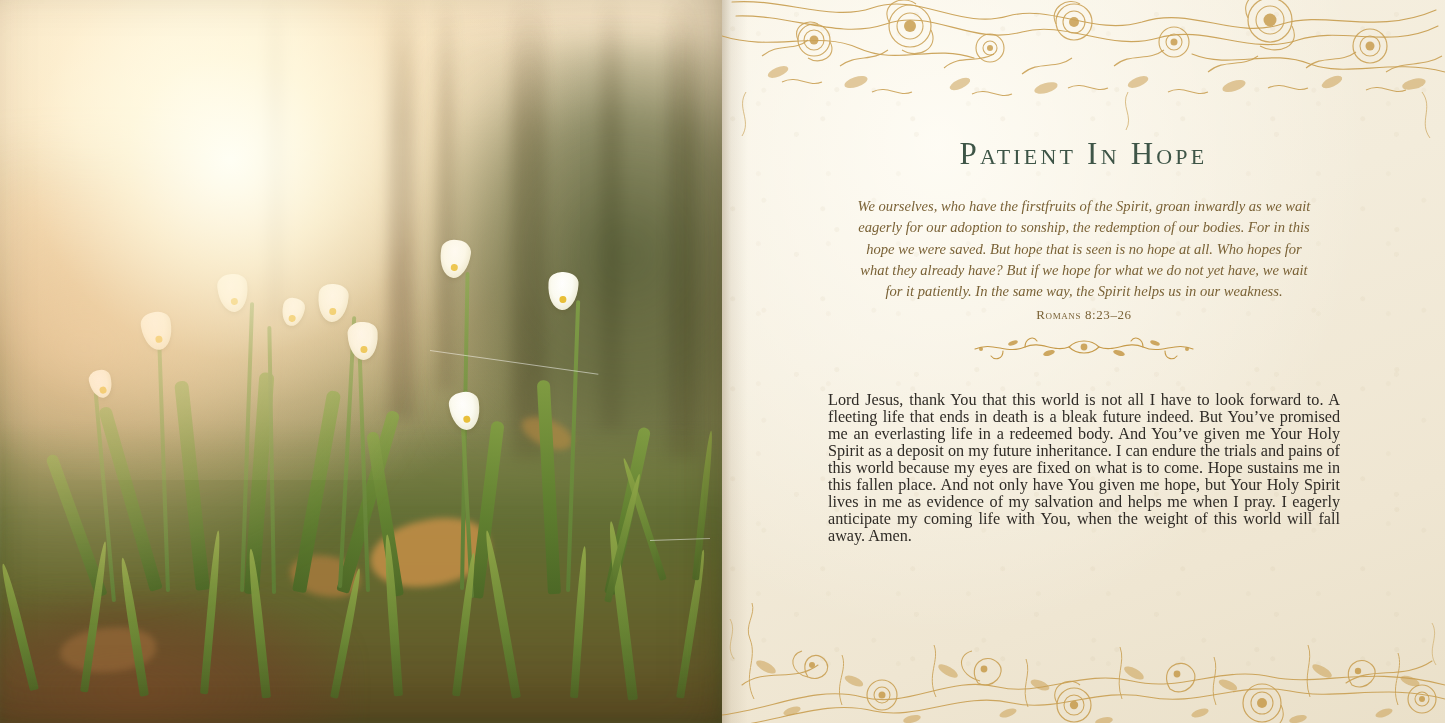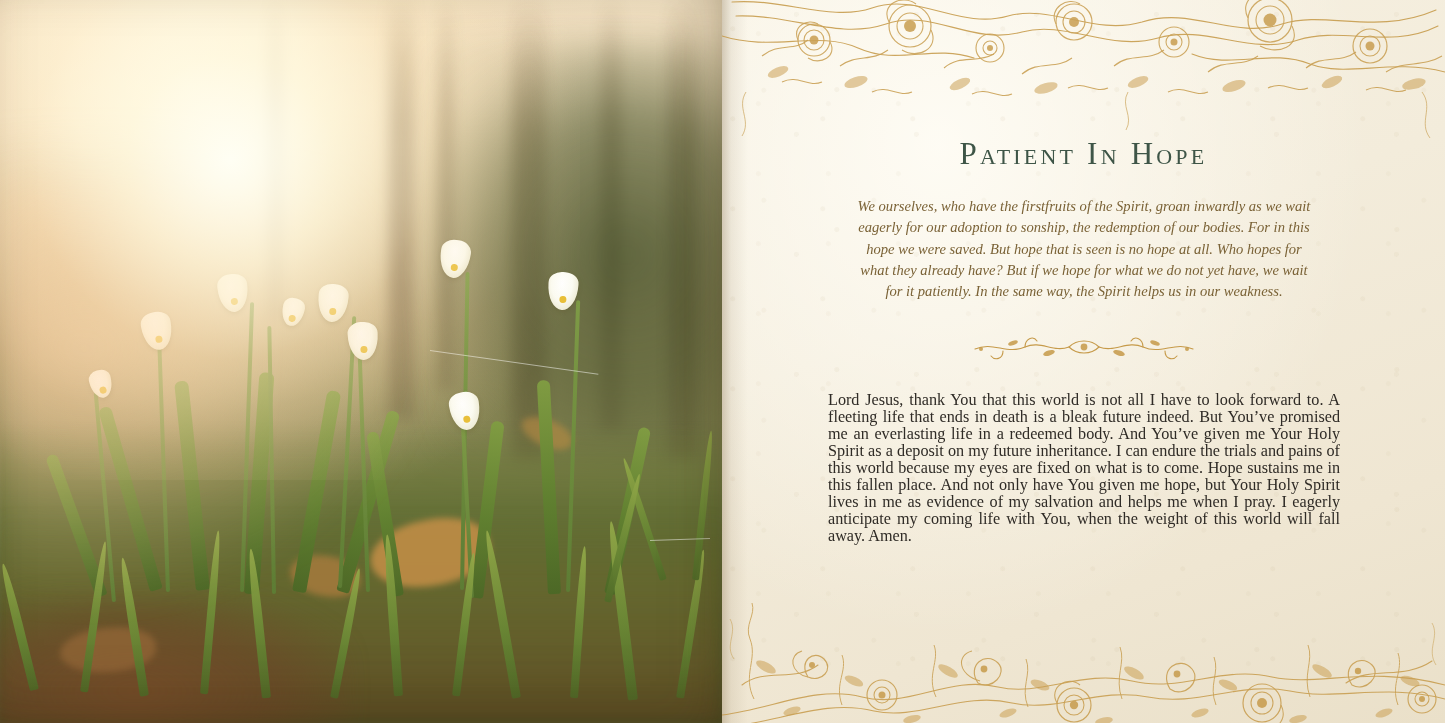--- a/index.html
+++ b/index.html
@@ -420,20 +420,21 @@
         <path d="M700 96 C712 112 696 126 708 142"></path>
         <path d="M406 96 C398 110 412 120 404 134"></path>
       </g>
     </svg>
 
     <div class="content">
       <h1 class="title">Patient in Hope</h1>
 
       <div class="verse">
         <span>We ourselves, who have the firstfruits of the Spirit, groan inwardly as we wait eagerly for our adoption to sonship, the redemption of our bodies. For in this hope we were saved. But hope that is seen is no hope at all. Who hopes for what they already have? But if we hope for what we do not yet have, we wait for it patiently. In the same way, the Spirit helps us in our weakness.</span>
+        <div class="verse-ref">Romans 8:23–26</div>
       </div>
 
       <svg class="divider" viewBox="0 0 222 30" xmlns="http://www.w3.org/2000/svg">
         <g stroke="#C69A49" fill="none" stroke-width="1.1" stroke-linecap="round">
           <path d="M2 16 C20 8 34 22 52 14 C68 7 80 20 96 14"></path>
           <path d="M220 16 C202 8 188 22 170 14 C154 7 142 20 126 14"></path>
           <path d="M96 14 C104 6 118 6 126 14 C118 22 104 22 96 14 Z"></path>
           <path d="M52 14 C52 6 60 2 64 8"></path>
           <path d="M170 14 C170 6 162 2 158 8"></path>
           <path d="M30 18 C30 26 22 28 18 23"></path>

